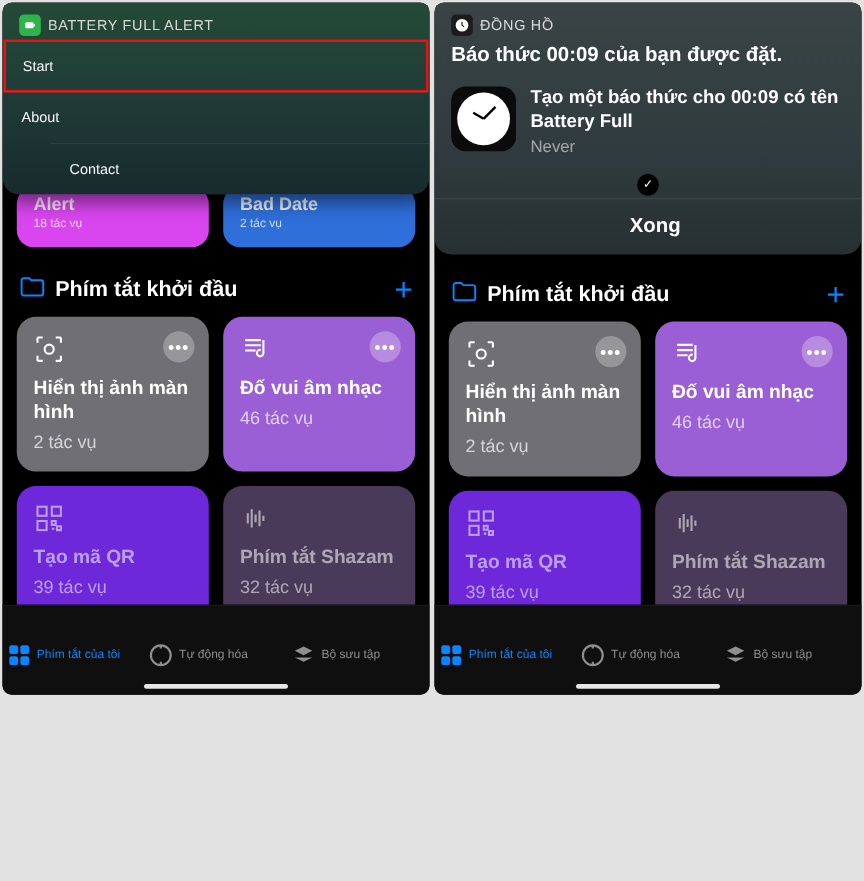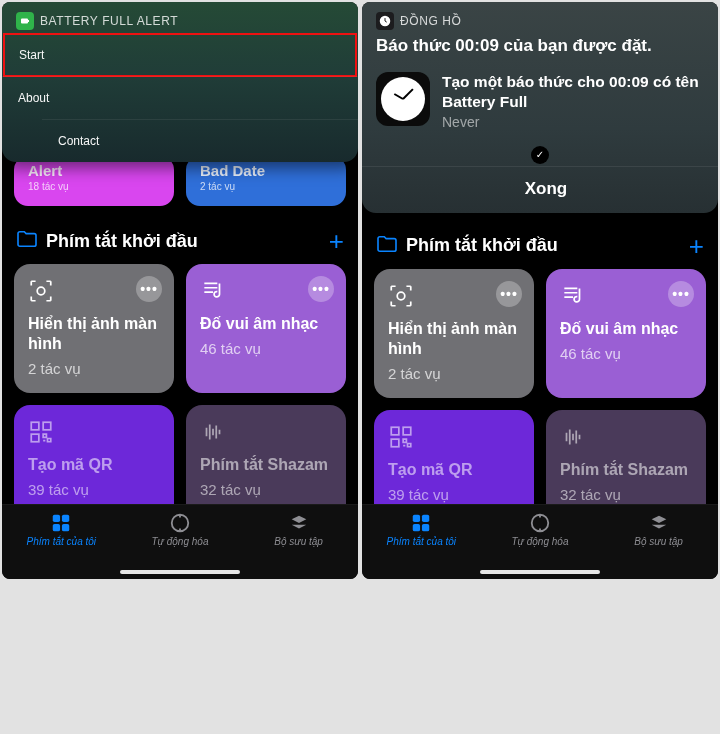--- a/index.html
+++ b/index.html
@@ -38,28 +38,27 @@
     right: 0;
     height: 75px;
     background: rgba(15,15,15,0.97);
     border-top: 1px solid #1a1a1a;
     display: flex;
     justify-content: space-around;
     padding-top: 7px;
   }
   .tab {
     display: flex;
-    flex-direction: column;
+    flex-direction: row;
     align-items: center;
     gap: 2px;
     font-size: 10px;
     color: #8e8e93;
     text-align: center;
     width: 33%;
-    font-style: italic;
   }
   .tab.active { color: #0a84ff; }
   .tab-icon { width: 26px; height: 22px; display: flex; align-items: center; justify-content: center;}
   .tab-icon svg { width: 100%; height: 100%; }
 
   .content {
     position: absolute;
     top: 0; left: 0; right: 0;
     bottom: 75px;
     overflow: hidden;

